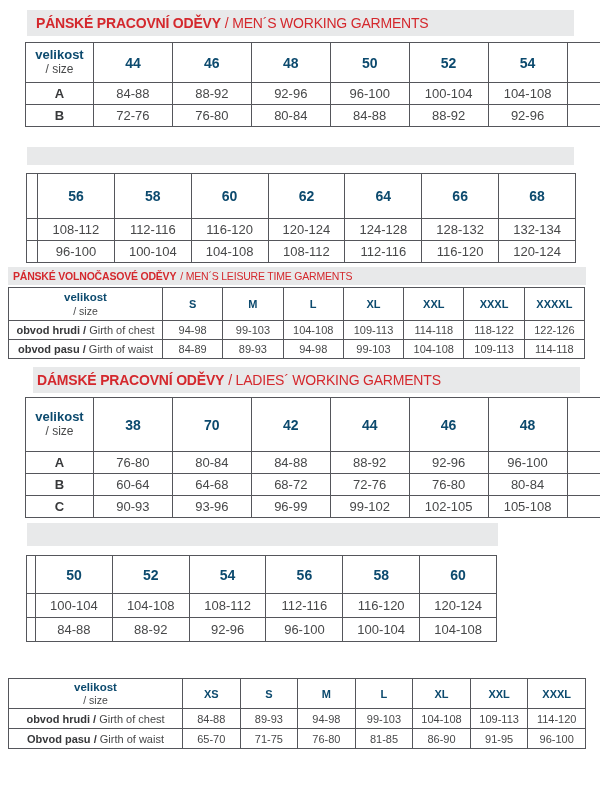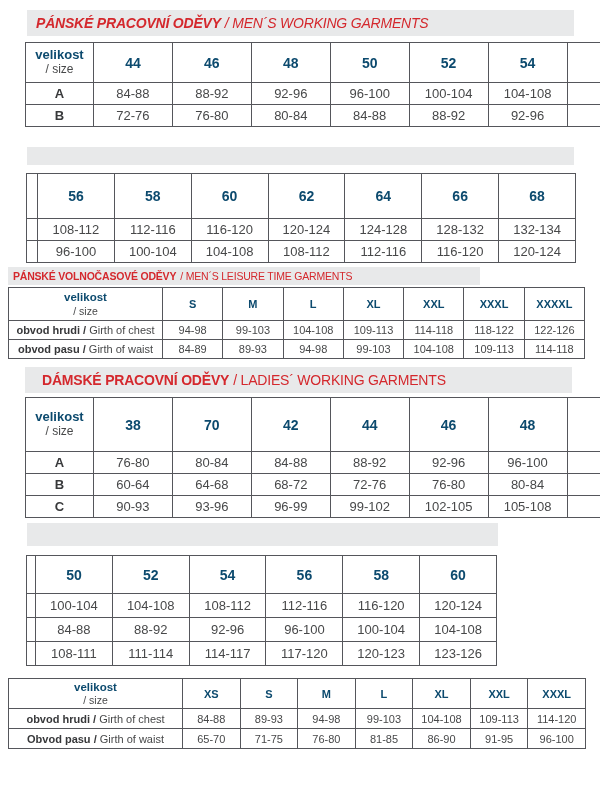--- a/index.html
+++ b/index.html
@@ -7,24 +7,24 @@
   body {
     width: 600px; height: 800px;
     position: relative; overflow: hidden;
     background: #ffffff;
     font-family: "Liberation Sans", sans-serif;
     color: #464749;
   }
 
   
   .hbar { position: absolute; background: #e8e9ea; display: flex; align-items: center; }
-  #bar-mens-work    { left: 27px; top: 10px;  width: 547px; height: 26px; padding-left: 9px; font-style: italic; }
+  #bar-mens-work    { left: 27px; top: 10px;  width: 547px; height: 26px; padding-left: 9px; }
   #bar-spacer-1     { left: 27px; top: 147px; width: 547px; height: 18px; }
-  #bar-mens-leisure { left: 8px;  top: 267px; width: 472px; height: 18px; padding-left: 5px; }
-  #bar-ladies-work  { left: 25px; top: 367px; width: 547px; height: 26px; padding-left: 17px; }
+  #bar-mens-leisure { left: 8px;  top: 267px; width: 578px; height: 18px; padding-left: 5px; }
+  #bar-ladies-work  { left: 33px; top: 367px; width: 547px; height: 26px; padding-left: 4px; }
   #bar-spacer-2     { left: 27px; top: 523px; width: 471px; height: 23px; }
 
   .title { color: #d4282d; letter-spacing: -0.2px; white-space: nowrap; }
   .title .cz { font-weight: bold; }
   .title .en { margin-left: 4px; font-weight: normal; }
   .t-lg { font-size: 14px; }
   .t-sm { font-size: 10.5px; }
 
   
   table { position: absolute; border-collapse: collapse; table-layout: fixed; }
@@ -310,29 +310,20 @@
   </tr>
   <tr>
     <td class="cut"></td>
     <td>84-88</td>
     <td>88-92</td>
     <td>92-96</td>
     <td>96-100</td>
     <td>100-104</td>
     <td>104-108</td>
   </tr>
-  <tr>
-    <td class="cut"></td>
-    <td>108-111</td>
-    <td>111-114</td>
-    <td>114-117</td>
-    <td>117-120</td>
-    <td>120-123</td>
-    <td>123-126</td>
-  </tr>
 </tbody>
   </table>
 
 <table id="t6" class="small">
   <colgroup>
       <col style="width:174px">
       <col>
       <col>
       <col>
       <col>

